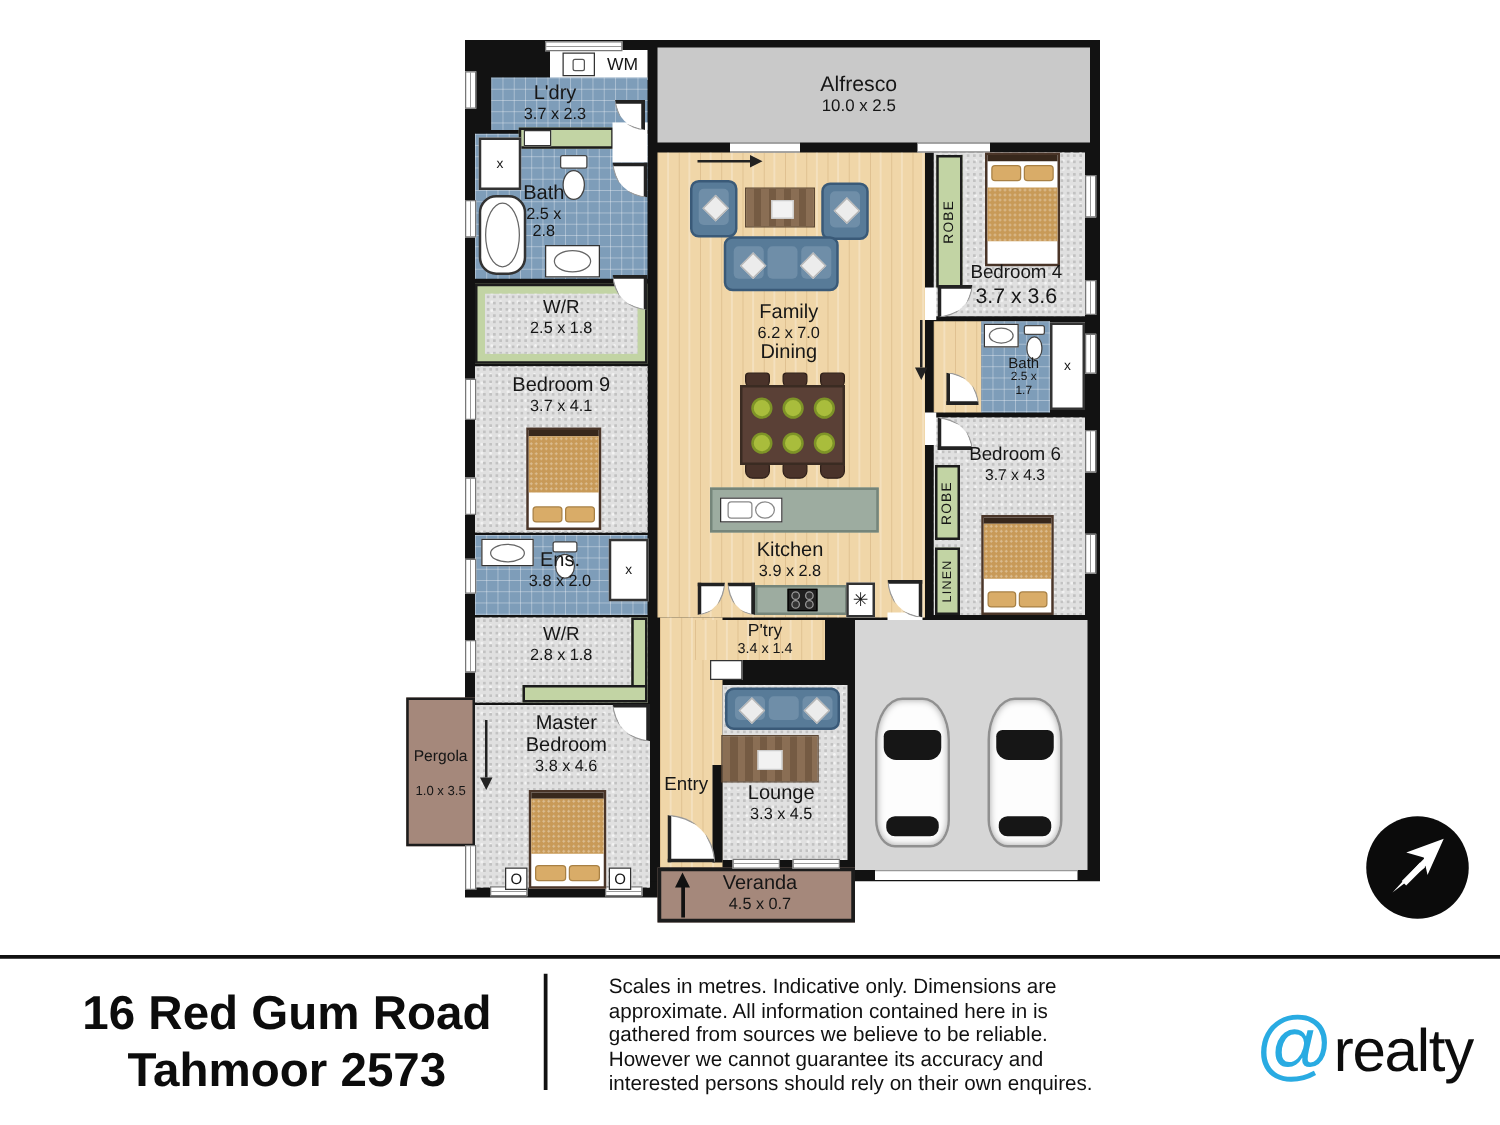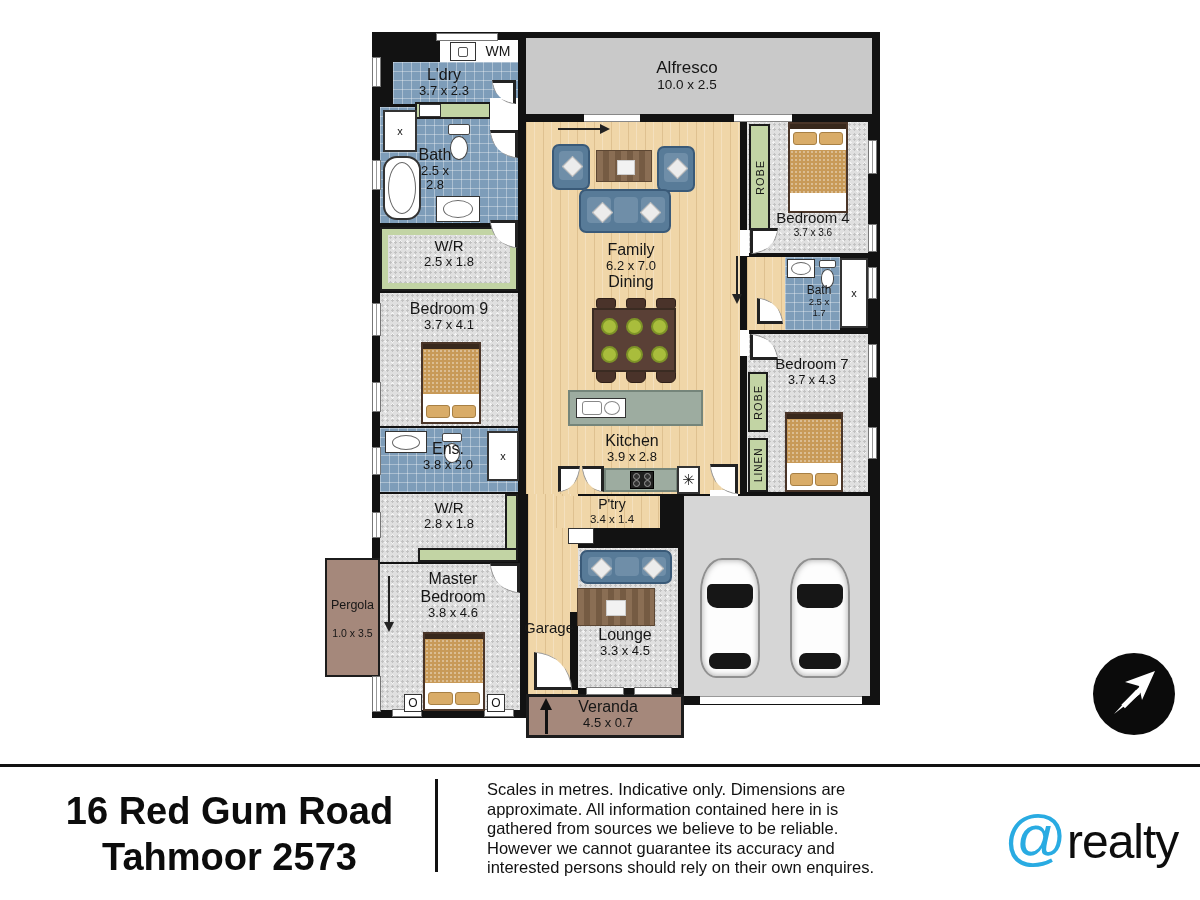--- a/index.html
+++ b/index.html
@@ -358,40 +358,40 @@
     <div class="nm">Dining</div>
   </div>
   <div class="lbl" style="left:600px;top:432px;width:64px;">
     <div class="nm">Kitchen</div>
     <div class="dm">3.9 x 2.8</div>
   </div>
   <div class="lbl" style="left:584px;top:497px;width:56px;">
     <div style="font-size:14px;">P'try</div>
     <div style="font-size:11.5px;">3.4 x 1.4</div>
   </div>
-  <div class="lbl" style="left:524px;top:620px;width:50px;font-size:15px;">Garage</div>
+  <div class="lbl" style="left:524px;top:620px;width:50px;font-size:15px;">Entry</div>
   <div class="lbl" style="left:592px;top:626px;width:66px;">
     <div class="nm">Lounge</div>
     <div class="dm">3.3 x 4.5</div>
   </div>
   <div class="lbl" style="left:566px;top:698px;width:84px;">
     <div class="nm">Veranda</div>
     <div class="dm">4.5 x 0.7</div>
   </div>
   <div class="lbl" style="left:768px;top:210px;width:90px;">
     <div style="font-size:15px;">Bedroom 4</div>
-    <div style="font-size:10px;">3.7 x 3.6</div>
+    <div style="font-size:17px;">3.7 x 3.6</div>
   </div>
   <div class="lbl" style="left:798px;top:284px;width:42px;">
     <div style="font-size:12px;">Bath</div>
     <div style="font-size:9.5px;">2.5 x</div>
     <div style="font-size:9.5px;">1.7</div>
   </div>
   <div class="lbl" style="left:766px;top:356px;width:92px;">
-    <div style="font-size:15px;">Bedroom 7</div>
+    <div style="font-size:15px;">Bedroom 6</div>
     <div style="font-size:12.5px;">3.7 x 4.3</div>
   </div>
 
   <div class="compass" style="left:1092px;top:652px;width:84px;height:84px;">
     <svg width="84" height="84" viewBox="0 0 84 84">
       <circle cx="42" cy="42" r="41" fill="#0b0b0b"></circle>
       <polygon points="63,19 33,30 47,34 50,48" fill="#fff"></polygon>
       <polygon points="44,38 22,62 48,42" fill="#fff"></polygon>
       <rect x="27" y="43" width="26" height="5" fill="#fff" transform="rotate(-45 40 45)"></rect>
     </svg>

